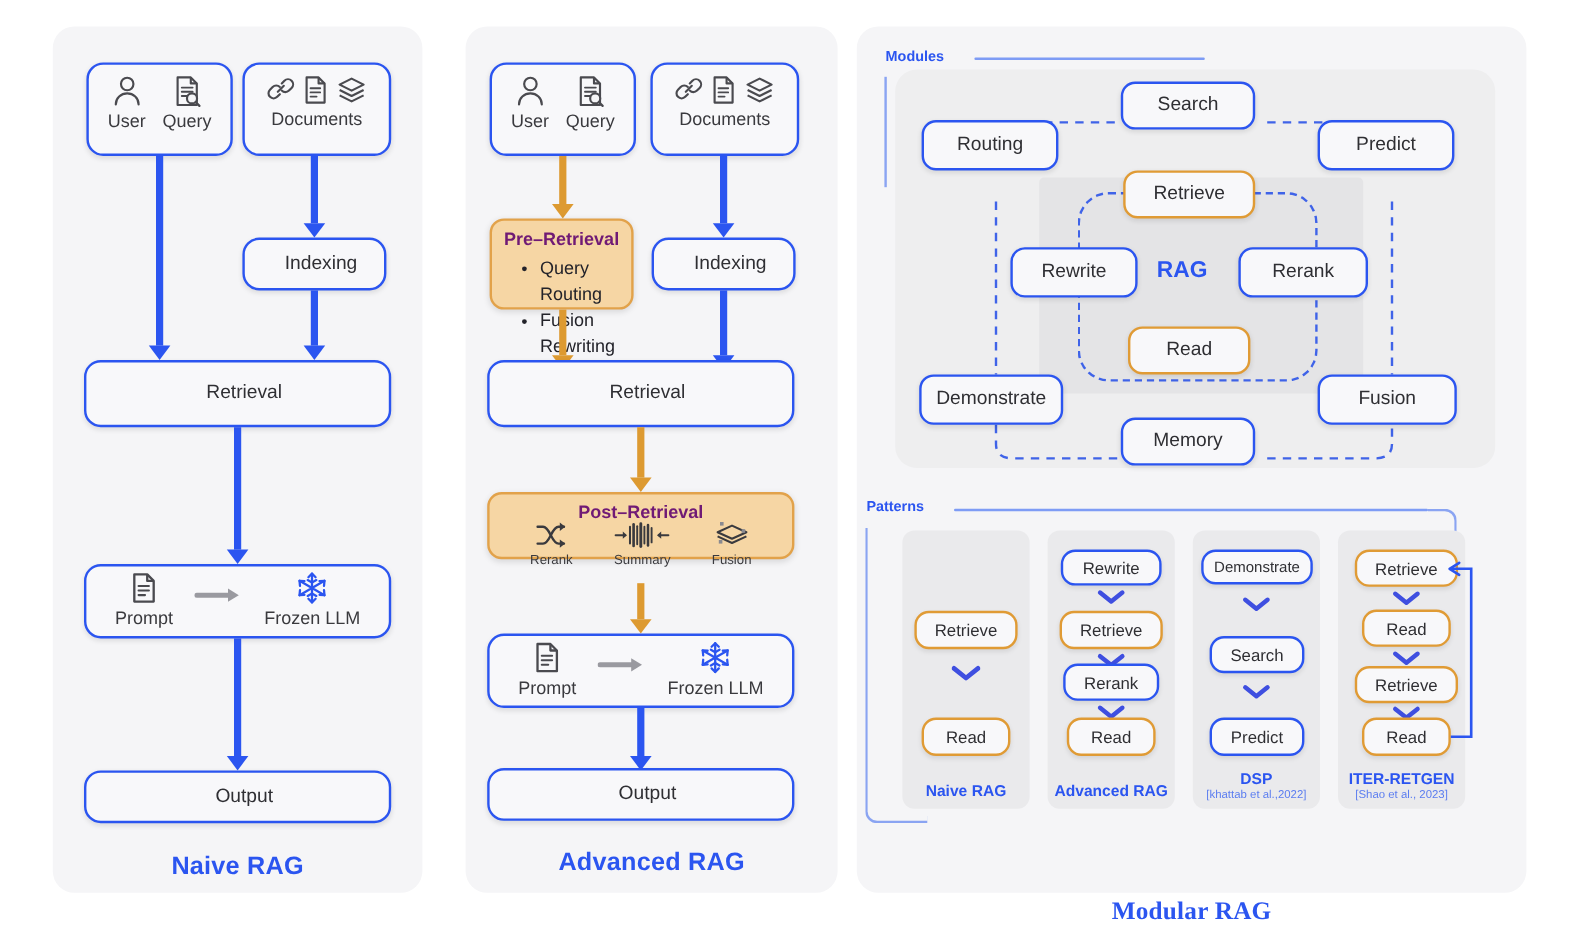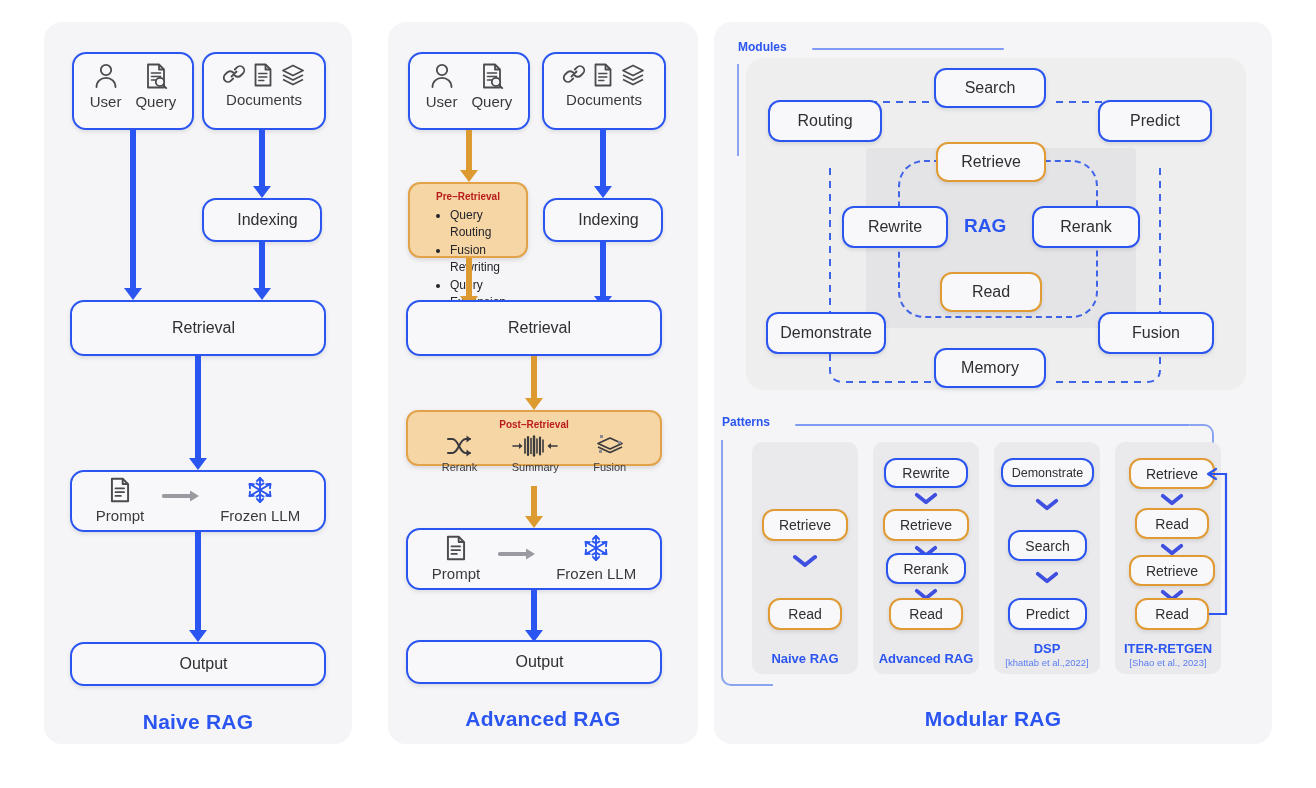--- a/index.html
+++ b/index.html
@@ -52,25 +52,25 @@
   
   .chev{position:absolute;}
 
   
   .stage{
     position:absolute;box-sizing:border-box;
     background:#f6d6a4;border:2px solid #e2a24a;border-radius:12px;
     box-shadow:0 2px 5px rgba(0,0,0,.12);
   }
   .stage-title{
-    text-align:center;color:#b91c1c;font-weight:bold;font-size:10px;
+    text-align:center;color:#701a75;font-weight:bold;font-size:15px;
     margin-top:7px;
   }
   .stage ul{margin:5px 0 0 0;padding-left:40px;}
-  .stage li{font-size:12px;color:#23232a;line-height:1.45;}
+  .stage li{font-size:15px;color:#23232a;line-height:1.45;}
 
   
   .sec-label{
     position:absolute;color:#2b55f0;font-size:12px;font-weight:600;
   }
   .sec-line{position:absolute;height:3px;background:#7e9cf5;border-radius:2px;}
   .bracket{position:absolute;border-color:#8aa4f2;border-style:solid;}
 
   .mod-area{
     position:absolute;background:#eeeeef;border-radius:18px;
@@ -592,13 +592,13 @@
   <span>Read</span>
 </div>
 
 <svg class="loop" style="left:1200px;top:466px;" width="40" height="156">
   <path d="M9 8 H26 V148 H9" fill="none" stroke="#2b55f0" stroke-width="2.2"></path>
   <path d="M16 3l-8 5 8 5" fill="none" stroke="#2b55f0" stroke-width="2.2" stroke-linecap="round" stroke-linejoin="round"></path>
 </svg>
 <div class="pcol-label" style="left:1111px;top:641px;width:114px;">ITER-RETGEN</div>
 <div class="pcol-cite" style="left:1109px;top:657px;width:118px;">[Shao et al., 2023]</div>
 
-<div class="panel-title" style="left:714px;top:707px;width:558px;">Modular RAG</div>
+<div class="panel-title" style="left:714px;top:747px;width:558px;font-family:Liberation Serif, serif;">Modular RAG</div>
 
 </body></html>

